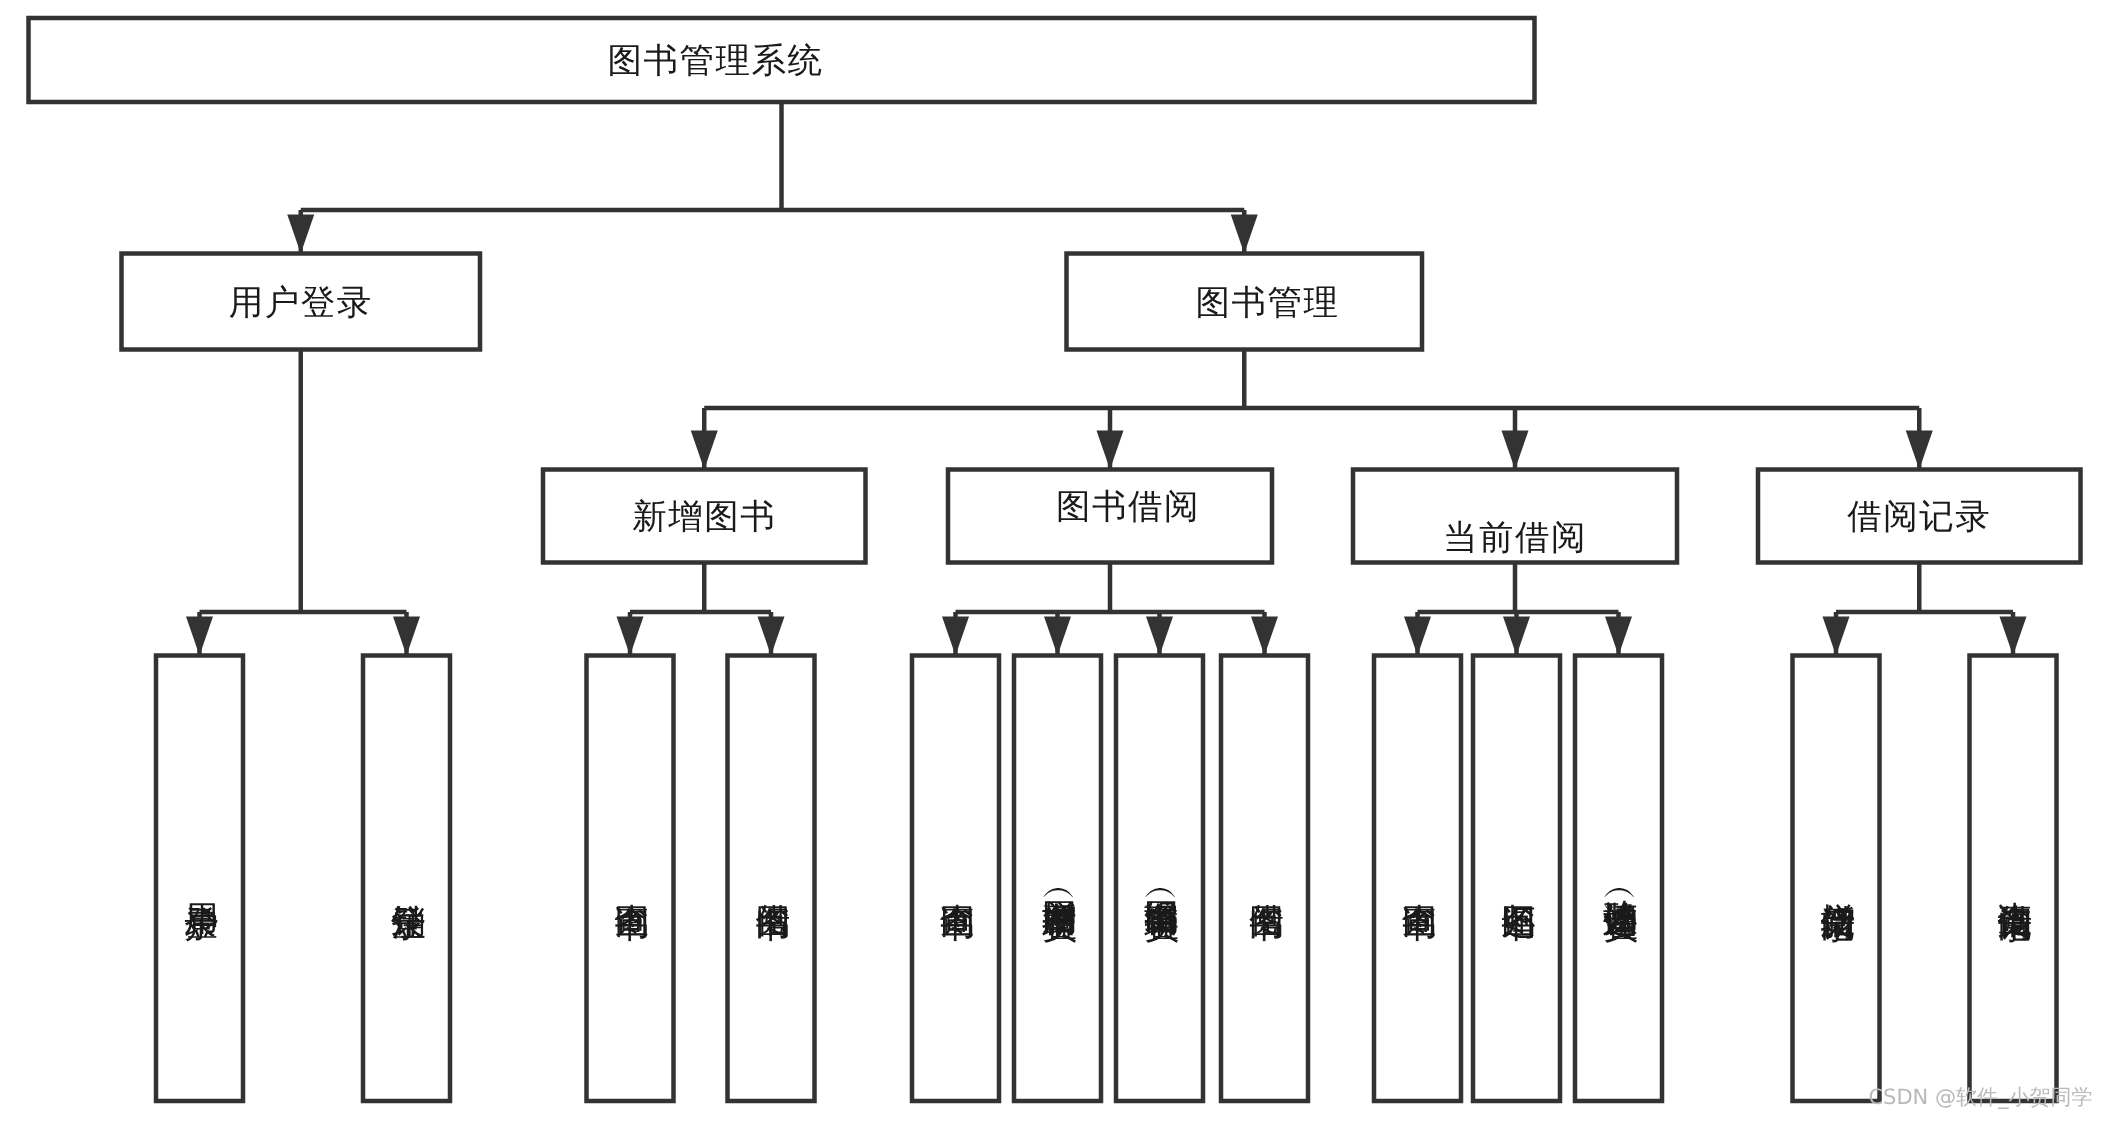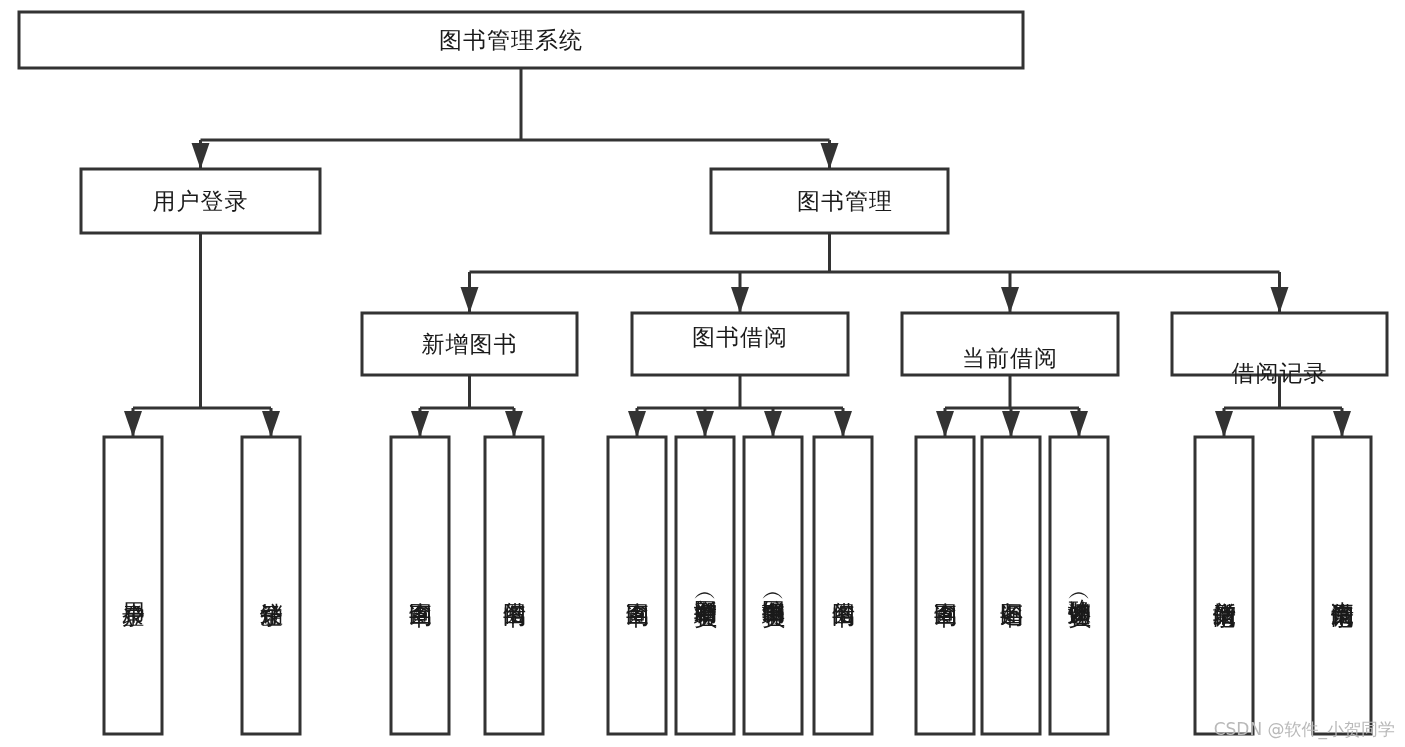--- a/index.html
+++ b/index.html
@@ -65,21 +65,21 @@
     color: #1a1a1a;
     letter-spacing: 1px;
     white-space: nowrap;
     pointer-events: none;
   }
   .watermark {
     position: absolute;
     right: 10px;
     bottom: 6px;
     font-family: "DejaVu Sans", "Liberation Sans", sans-serif;
-    font-size: 17px;
+    font-size: 14px;
     color: #b9b9b9;
     white-space: nowrap;
     pointer-events: none;
   }
 </style>
 </head>
 <body>
 
 <div id="diagram-root">
 
@@ -156,27 +156,27 @@
         <rect class="node-box" x="814" y="437" width="58" height="297"></rect>
         <rect class="node-box" x="916" y="437" width="58" height="297"></rect>
         <rect class="node-box" x="982" y="437" width="58" height="297"></rect>
         <rect class="node-box" x="1050" y="437" width="58" height="297"></rect>
         <rect class="node-box" x="1195" y="437" width="58" height="297"></rect>
         <rect class="node-box" x="1313" y="437" width="58" height="297"></rect>
       </g>
   </svg>
 
   <div id="label-layer">
-      <div class="hlabel-wrap" style="left: 19px; top: 12px; width: 916px; height: 56px; margin-left: 34px;">图书管理系统</div>
+      <div class="hlabel-wrap" style="left: 19px; top: 12px; width: 916px; height: 56px;">图书管理系统</div>
       <div class="hlabel-wrap" style="left: 81px; top: 169px; width: 239px; height: 64px;">用户登录</div>
       <div class="hlabel-wrap" style="left: 711px; top: 169px; width: 268px; height: 64px;">图书管理</div>
       <div class="hlabel-wrap" style="left: 362px; top: 313px; width: 215px; height: 62px;">新增图书</div>
-      <div class="hlabel-wrap" style="left: 632px; top: 313px; width: 216px; height: 48px;">图书借阅</div>
+      <div class="hlabel-wrap" style="left: 632px; top: 313px; width: 216px; height: 48px; padding-left: 12px;">图书借阅</div>
       <div class="hlabel-wrap" style="left: 902px; top: 327px; width: 216px; height: 62px; font-family: Liberation Serif, serif;">当前借阅</div>
-      <div class="hlabel-wrap" style="left: 1172px; top: 313px; width: 215px; height: 62px; margin-top: 29px;">借阅记录</div>
+      <div class="hlabel-wrap" style="left: 1172px; top: 313px; width: 215px; height: 62px;">借阅记录</div>
       <div class="vlabel-wrap" style="left: 104px; top: 437px; width: 58px; height: 297px;">用户登录</div>
       <div class="vlabel-wrap" style="left: 242px; top: 437px; width: 58px; height: 297px;">注销登录</div>
       <div class="vlabel-wrap" style="left: 391px; top: 437px; width: 58px; height: 297px;">查询图书</div>
       <div class="vlabel-wrap" style="left: 485px; top: 437px; width: 58px; height: 297px;">借阅图书</div>
       <div class="vlabel-wrap" style="left: 608px; top: 437px; width: 58px; height: 297px;">查询图书</div>
       <div class="vlabel-wrap" style="left: 676px; top: 437px; width: 58px; height: 297px;">新增图书（管理员）</div>
       <div class="vlabel-wrap" style="left: 744px; top: 437px; width: 58px; height: 297px;">编辑图书（管理员）</div>
       <div class="vlabel-wrap" style="left: 814px; top: 437px; width: 58px; height: 297px;">借阅图书</div>
       <div class="vlabel-wrap" style="left: 916px; top: 437px; width: 58px; height: 297px;">查询图书</div>
       <div class="vlabel-wrap" style="left: 982px; top: 437px; width: 58px; height: 297px;">归还图书</div>

